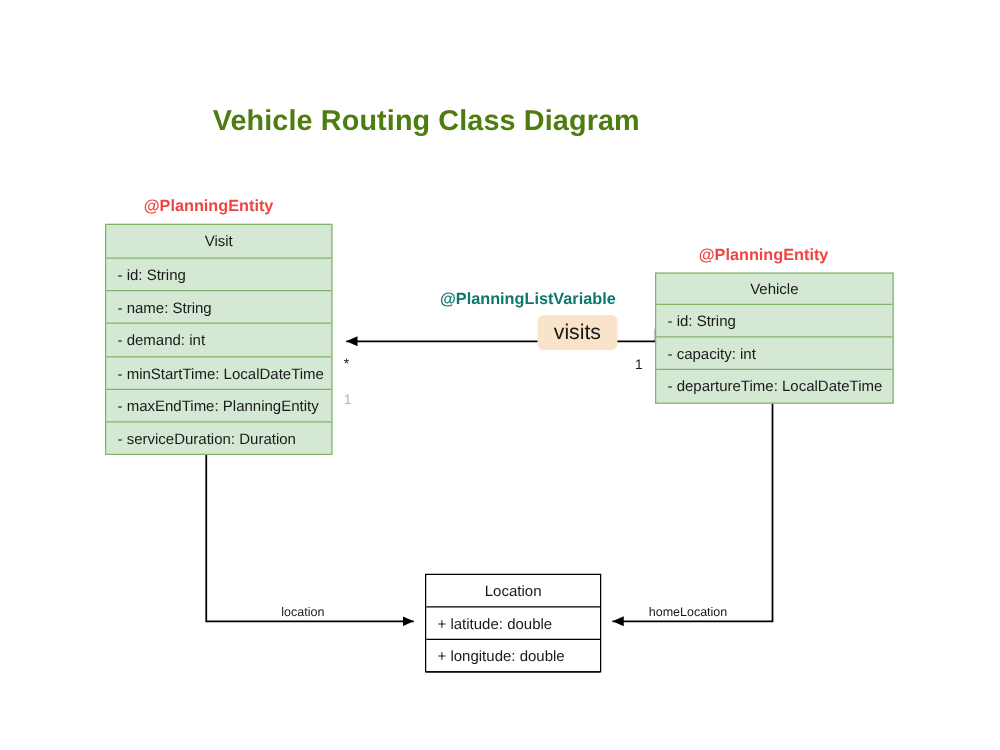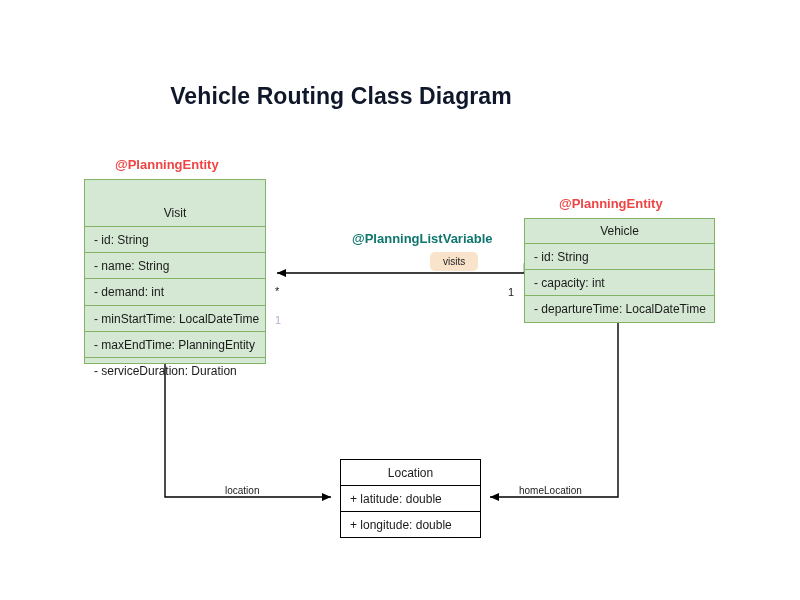--- a/index.html
+++ b/index.html
@@ -21,21 +21,21 @@
 
   
   #diagram-title {
     position: absolute;
     left: 0;
     top: 83px;
     width: 682px;
     text-align: center;
     font-size: 23px;
     font-weight: bold;
-    color: #0f172a;
+    color: #4d7c0f;
     letter-spacing: 0.1px;
   }
 
   
   #connectors {
     position: absolute;
     left: 0;
     top: 0;
     width: 800px;
     height: 600px;
@@ -101,21 +101,21 @@
   .edge-label {
     position: absolute;
     font-size: 10px;
     color: #1a1a1a;
     white-space: nowrap;
   }
   .badge-label {
     position: absolute;
     background: #fae3cb;
     border-radius: 5px;
-    font-size: 10px;
+    font-size: 17px;
     color: #1a1a1a;
     padding: 4px 13px;
     white-space: nowrap;
   }
   .mult {
     position: absolute;
     font-size: 11px;
     color: #1a1a1a;
     white-space: nowrap;
   }
@@ -153,21 +153,21 @@
 
      Location : "homeLocation" association --&gt;
     <g>
       <path d="M 618 322 L 618 497 L 490 497" stroke="#000000" stroke-width="1.4" fill="none" marker-end="url(#arrow-right)"></path>
     </g>
   </svg>
 
   <div class="stereotype entity" style="left:115px; top:157px;">@PlanningEntity</div>
 
   <div class="class-box" style="left:84px; top:179px; width:182px; height:185px;">
-    <div class="class-name" style="height:27px;margin-top:20px;">Visit</div>
+    <div class="class-name" style="height:27px;">Visit</div>
     <div class="class-attr" style="height:26px;">- id: String</div>
     <div class="class-attr" style="height:26px;">- name: String</div>
     <div class="class-attr" style="height:27px;">- demand: int</div>
     <div class="class-attr" style="height:26px;">- minStartTime: LocalDateTime</div>
     <div class="class-attr" style="height:26px;">- maxEndTime: PlanningEntity</div>
     <div class="class-attr last" style="height:26px;">- serviceDuration: Duration</div>
   </div>
 
   <div class="stereotype entity" style="left:559px; top:196px;">@PlanningEntity</div>
 

